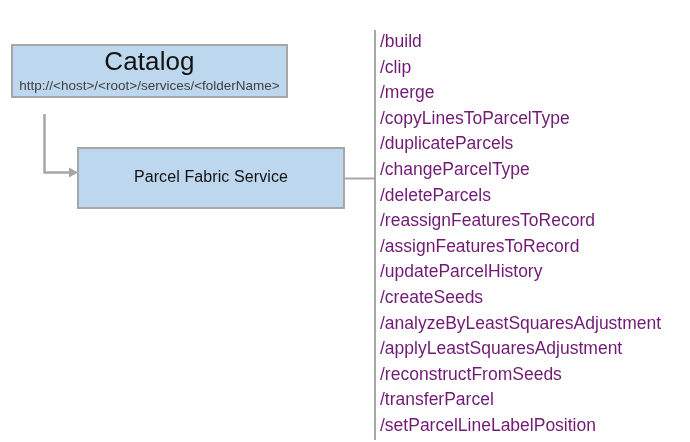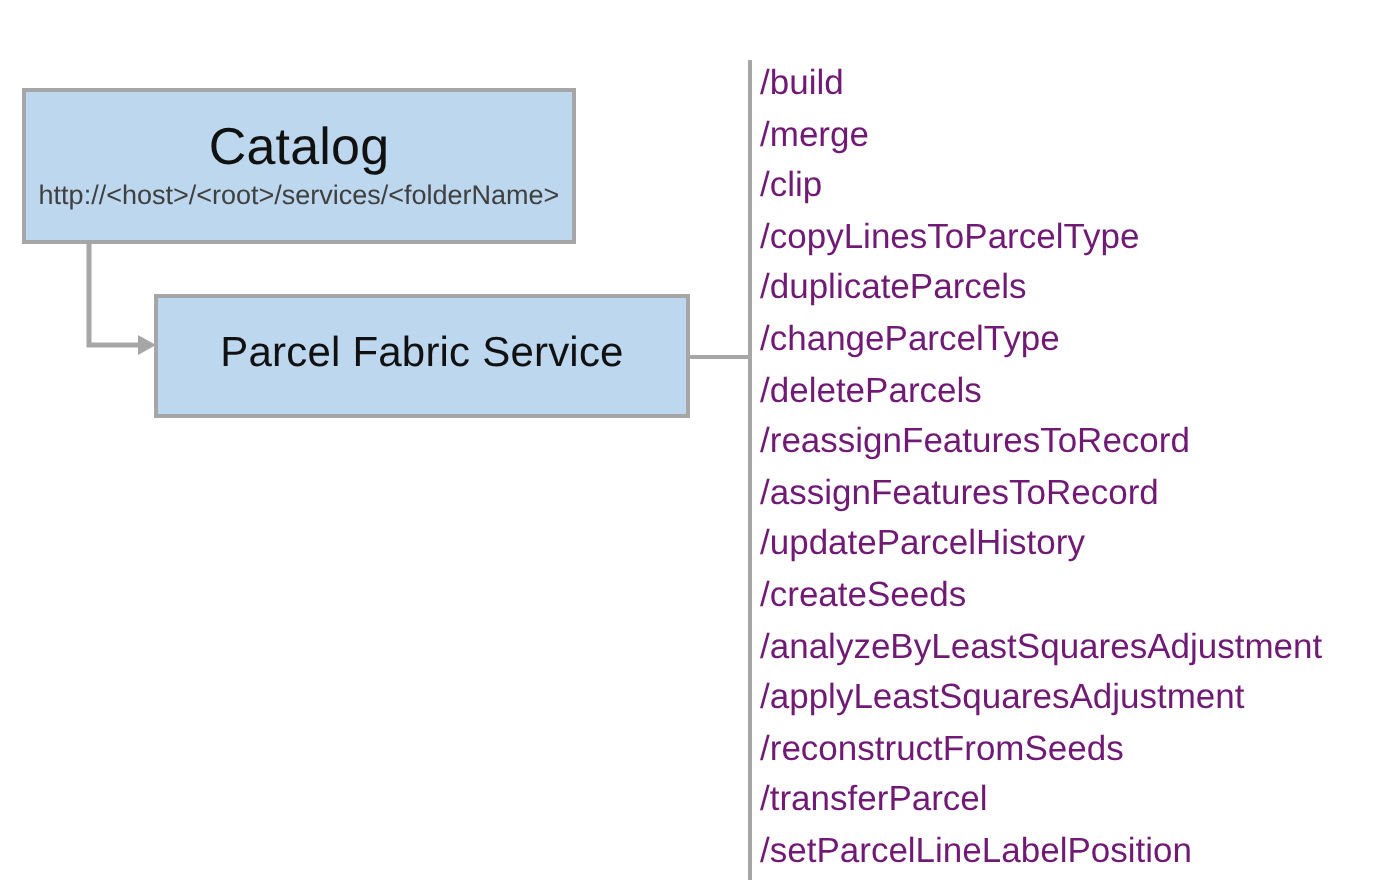--- a/index.html
+++ b/index.html
@@ -34,37 +34,37 @@
     align-items: center;
     justify-content: center;
     color: #111111;
     text-align: center;
   }
 
   #catalog-node {
     left: 11px;
     top: 44px;
     width: 277px;
-    height: 78px;
+    height: 54px;
   }
 
   #service-node {
     left: 77px;
     top: 147px;
     width: 268px;
     height: 62px;
   }
 
   .node-title {
     font-weight: 400;
     line-height: 1.05;
     letter-spacing: 0.1px;
   }
   #catalog-node .node-title { font-size: 26px; margin-bottom: 3px; }
-  #service-node .node-title { font-size: 21px; margin-bottom: 1px; }
+  #service-node .node-title { font-size: 16px; margin-bottom: 1px; }
 
   .node-subtitle {
     font-size: 13px;
     line-height: 1.1;
     color: #404040;
   }
   #catalog-node .node-subtitle { font-size: 13.5px; }
   #service-node .node-subtitle { font-size: 12.5px; }
 
   
@@ -135,22 +135,22 @@
   </div>
 
   <div class="node" id="service-node">
     <div class="node-title">Parcel Fabric Service</div>
   </div>
 
   <div id="operations-panel">
     <div id="operations-divider"></div>
     <ul id="operations-list">
         <li class="operation-item">/build</li>
+        <li class="operation-item">/clip</li>
         <li class="operation-item">/merge</li>
-        <li class="operation-item">/clip</li>
         <li class="operation-item">/copyLinesToParcelType</li>
         <li class="operation-item">/duplicateParcels</li>
         <li class="operation-item">/changeParcelType</li>
         <li class="operation-item">/deleteParcels</li>
         <li class="operation-item">/reassignFeaturesToRecord</li>
         <li class="operation-item">/assignFeaturesToRecord</li>
         <li class="operation-item">/updateParcelHistory</li>
         <li class="operation-item">/createSeeds</li>
         <li class="operation-item">/analyzeByLeastSquaresAdjustment</li>
         <li class="operation-item">/applyLeastSquaresAdjustment</li>

